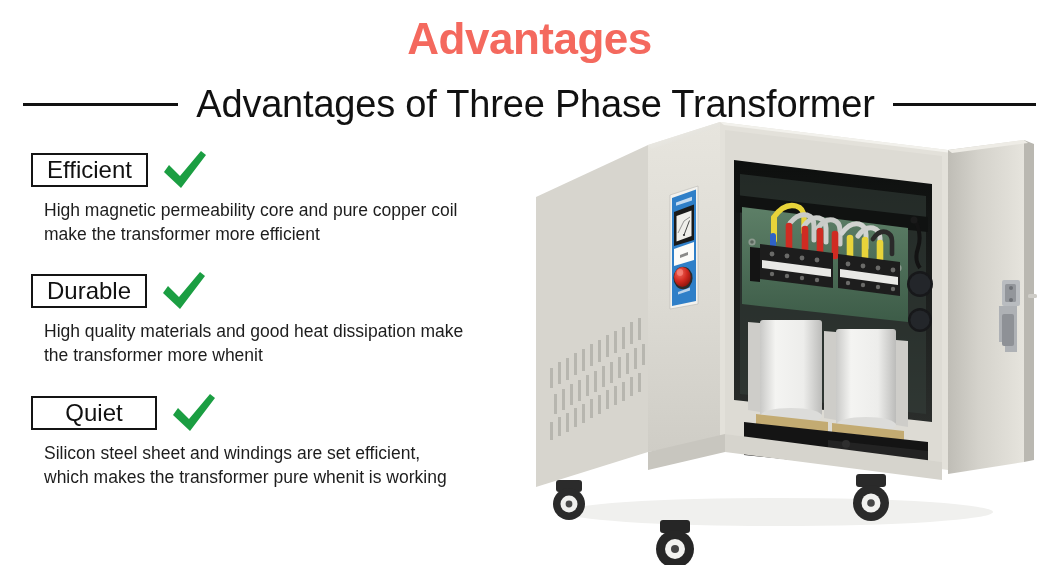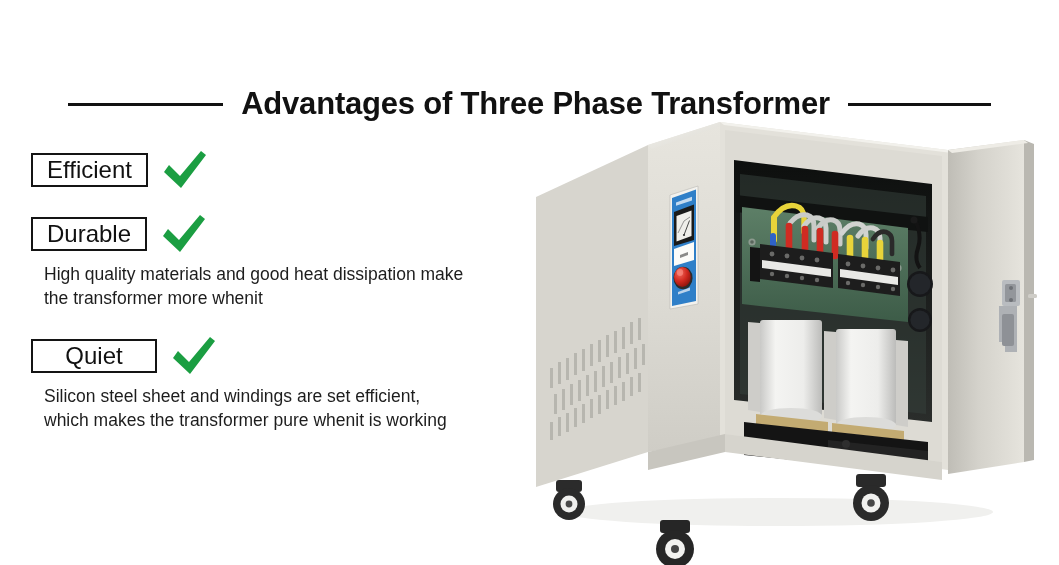--- a/index.html
+++ b/index.html
@@ -23,21 +23,21 @@
     font-family:"Liberation Sans", sans-serif;
   }
   .subtitle-row{
     position:absolute;left:0;top:84px;width:1059px;height:40px;
     display:flex;align-items:center;justify-content:center;gap:18px;
   }
   .sub-rule{height:0;border-top:3px solid #111;}
   .sub-rule.left{width:155px;}
   .sub-rule.right{width:143px;}
   .subtitle-text{
-    font-size:31px;color:#111;font-weight:bold;
+    font-size:38px;color:#111;font-weight:normal;
     white-space:nowrap;letter-spacing:-0.2px;
   }
 
   
   .features{position:absolute;left:0;top:140px;width:545px;padding-left:31px;}
   .feature{position:relative;margin-bottom:20px;}
   .feat-head{display:flex;align-items:center;gap:14px;height:38px;}
   .feat-box{
     border:2px solid #141414;
     background:#fff;
@@ -64,37 +64,42 @@
     position:absolute;left:528px;top:122px;width:531px;height:443px;
     overflow:hidden;background:#ffffff;
   }
   .photo svg{display:block;}
 </style>
 </head>
 <body>
 
 <div id="page">
 
+  <div class="main-title">Advantages</div>
 
   <div class="subtitle-row">
     <div class="sub-rule left"></div>
     <div class="subtitle-text">Advantages of Three Phase Transformer</div>
     <div class="sub-rule right"></div>
   </div>
 
   <div class="features">
 
     <div class="feature" id="feature-efficient">
       <div class="feat-head">
         <div class="feat-box">
           <span>Efficient</span>
         </div>
         <svg class="check" viewBox="0 0 46 40">
           <path d="M2 22 L7 15 L18 26 L39 1 L44 5 L19 38 Z" fill="#1b9e42"></path>
         </svg>
+      </div>
+      <div class="feat-body">
+        <div>High magnetic permeability core and pure copper coil</div>
+        <div>make the transformer more efficient</div>
       </div>
     </div>
 
     <div class="feature" id="feature-durable">
       <div class="feat-head">
         <div class="feat-box">
           <span>Durable</span>
         </div>
         <svg class="check" viewBox="0 0 46 40">
           <path d="M2 22 L7 15 L18 26 L39 1 L44 5 L19 38 Z" fill="#1b9e42"></path>

